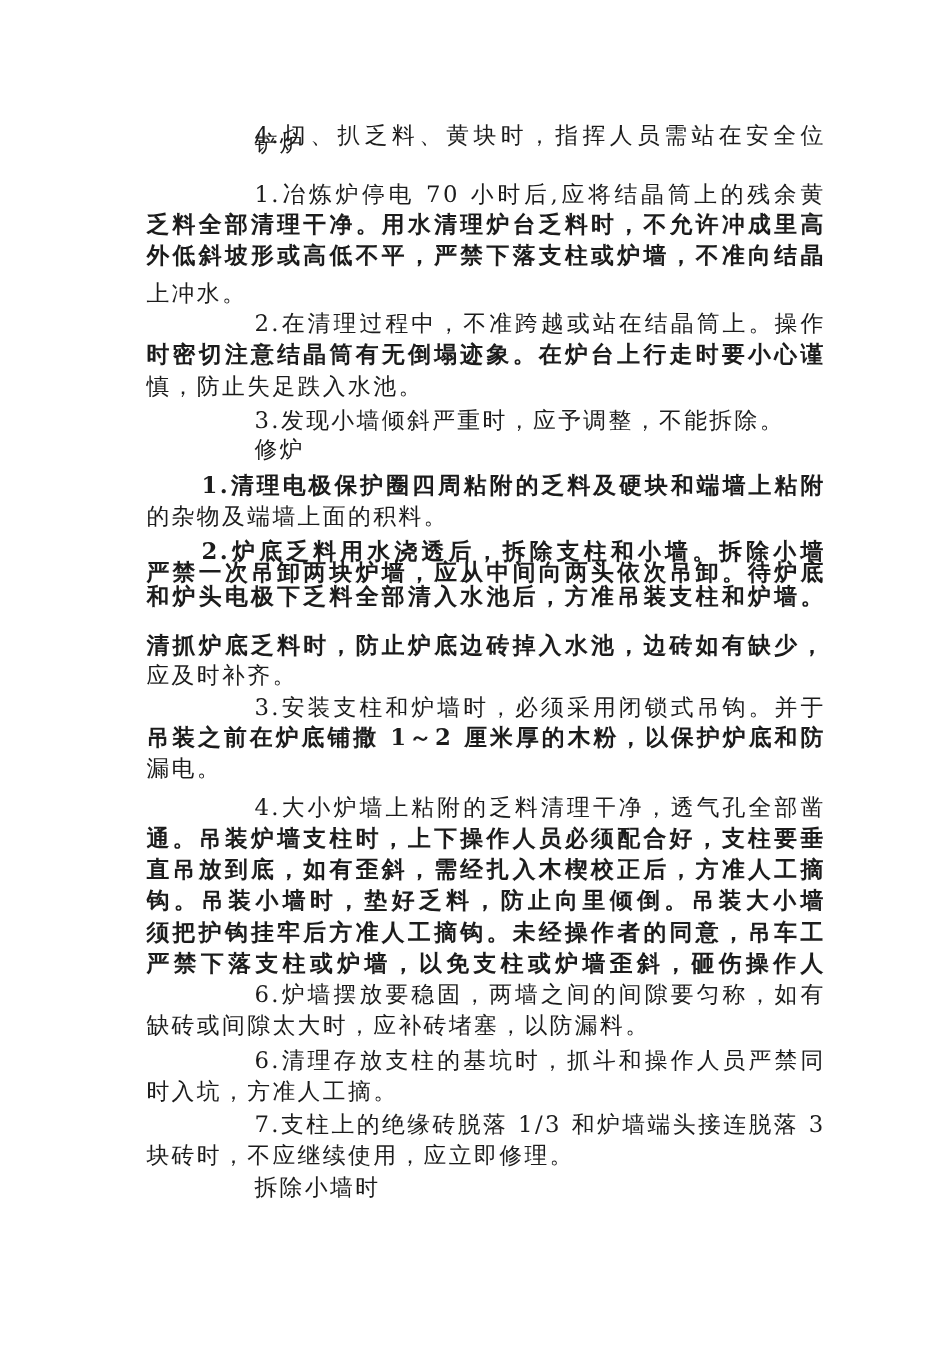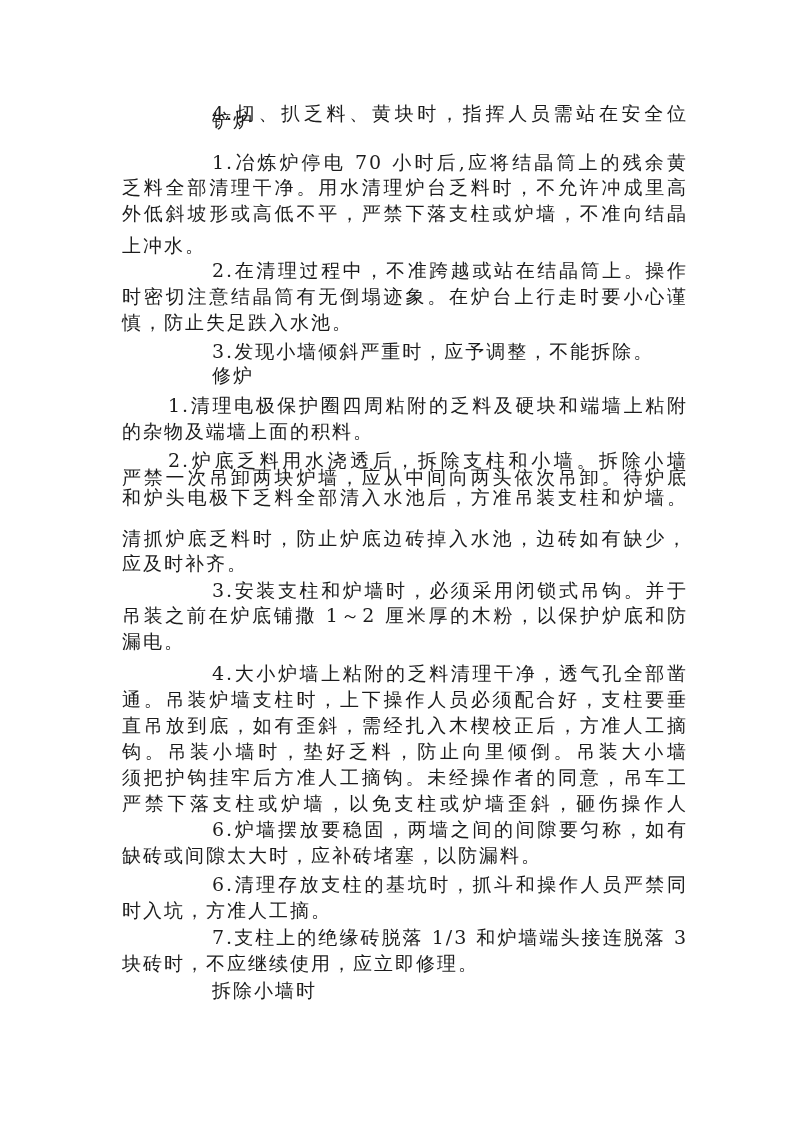--- a/index.html
+++ b/index.html
@@ -15,22 +15,22 @@
       height: 24px;
       line-height: 24px;
       font-size: 19px;
       letter-spacing: 2px;
       white-space: nowrap;
     }
     .j { text-align: justify; text-align-last: justify; white-space: normal; overflow: hidden; }
     .x0 { left: 122px; }
     .x1 { left: 168px; }
     .x2 { left: 212px; }
-    .j.x0 { width: 566px; }
-    .j.x1 { width: 520px; }
+    .j.x0 { width: 566px; font-weight: bold; }
+    .j.x1 { width: 520px; font-weight: bold; }
     .j.x2 { width: 476px; }
   </style>
 </head>
 <body>
 
 <div class="page">
 
   <div>
     <div class="ln j x2" style="top:101px">4.切、扒乏料、黄块时，指挥人员需站在安全位置。</div>
   </div>

